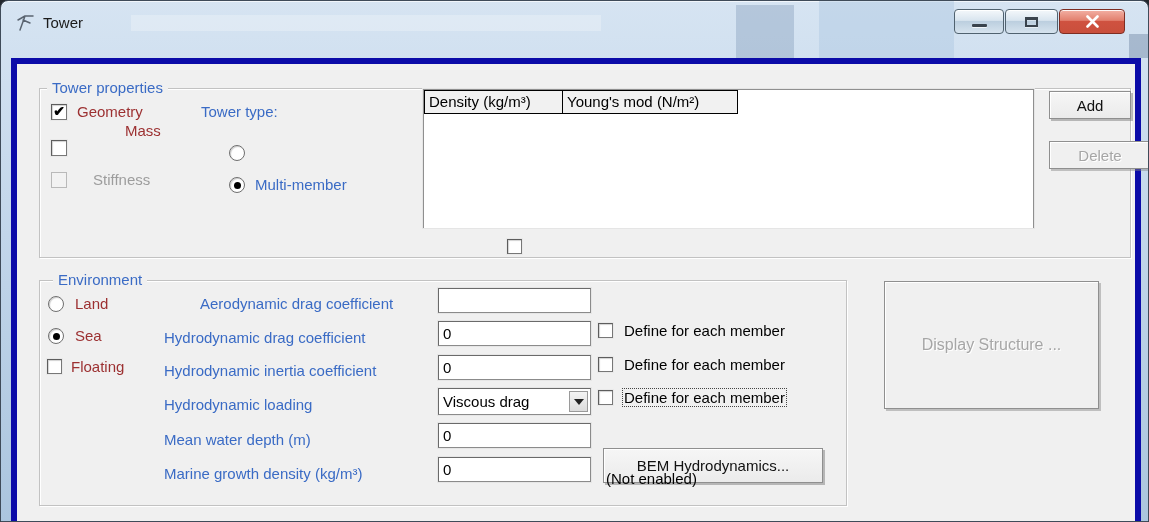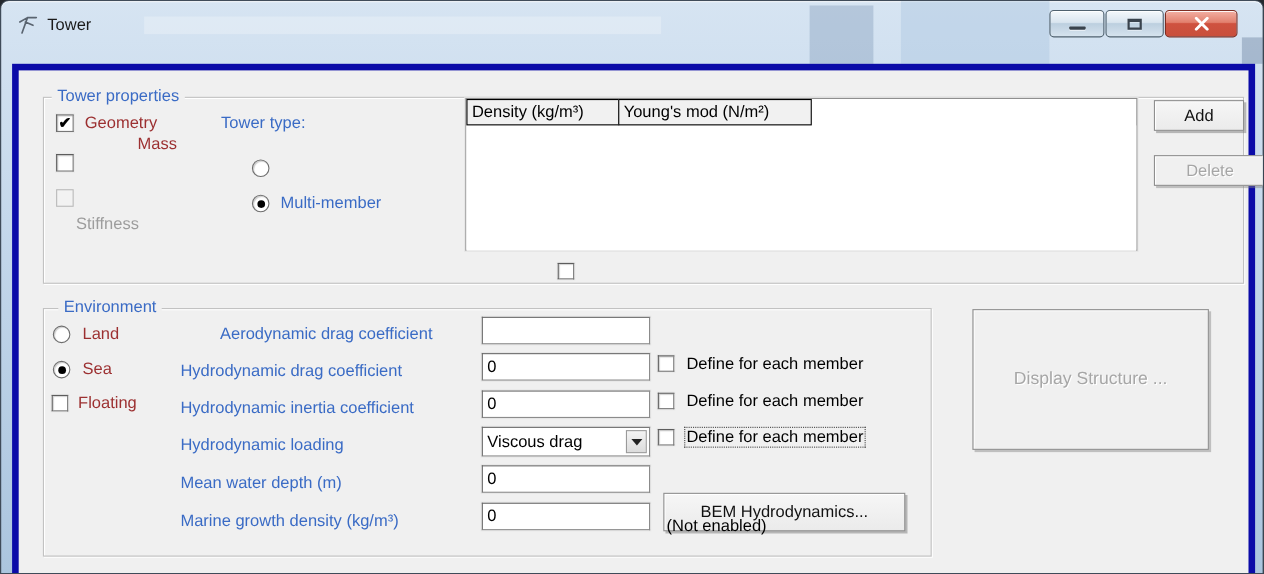--- a/index.html
+++ b/index.html
@@ -114,21 +114,21 @@
   <div class="abs groupbox" style="left:38px;top:87px;width:1092px;height:170px;"></div>
   <div class="abs grouplabel" style="left:46px;top:79px;">Tower properties</div>
 
   <div class="abs cb checked" style="left:50px;top:103px;"></div>
   <div class="abs lbl red" style="left:76px;top:102px;">Geometry</div>
 
   <div class="abs cb" style="left:50px;top:139px;"></div>
   <div class="abs lbl red" style="left:76px;top:121px;margin-left:48px;">Mass</div>
 
   <div class="abs cb disabled" style="left:50px;top:171px;"></div>
-  <div class="abs lbl gray" style="left:68px;top:170px;margin-top:24px;">Stiffness</div>
+  <div class="abs lbl gray" style="left:92px;top:170px;">Stiffness</div>
 
   <div class="abs lbl blue" style="left:200px;top:102px;">Tower type:</div>
 
   <div class="abs radio" style="left:228px;top:144px;"></div>
 
   <div class="abs radio selected" style="left:228px;top:176px;"></div>
   <div class="abs lbl blue" style="left:254px;top:175px;">Multi-member</div>
 
   <div id="materials-table" class="abs" style="left:422px;top:88px;width:611px;height:139px;">
     <div id="materials-header">

